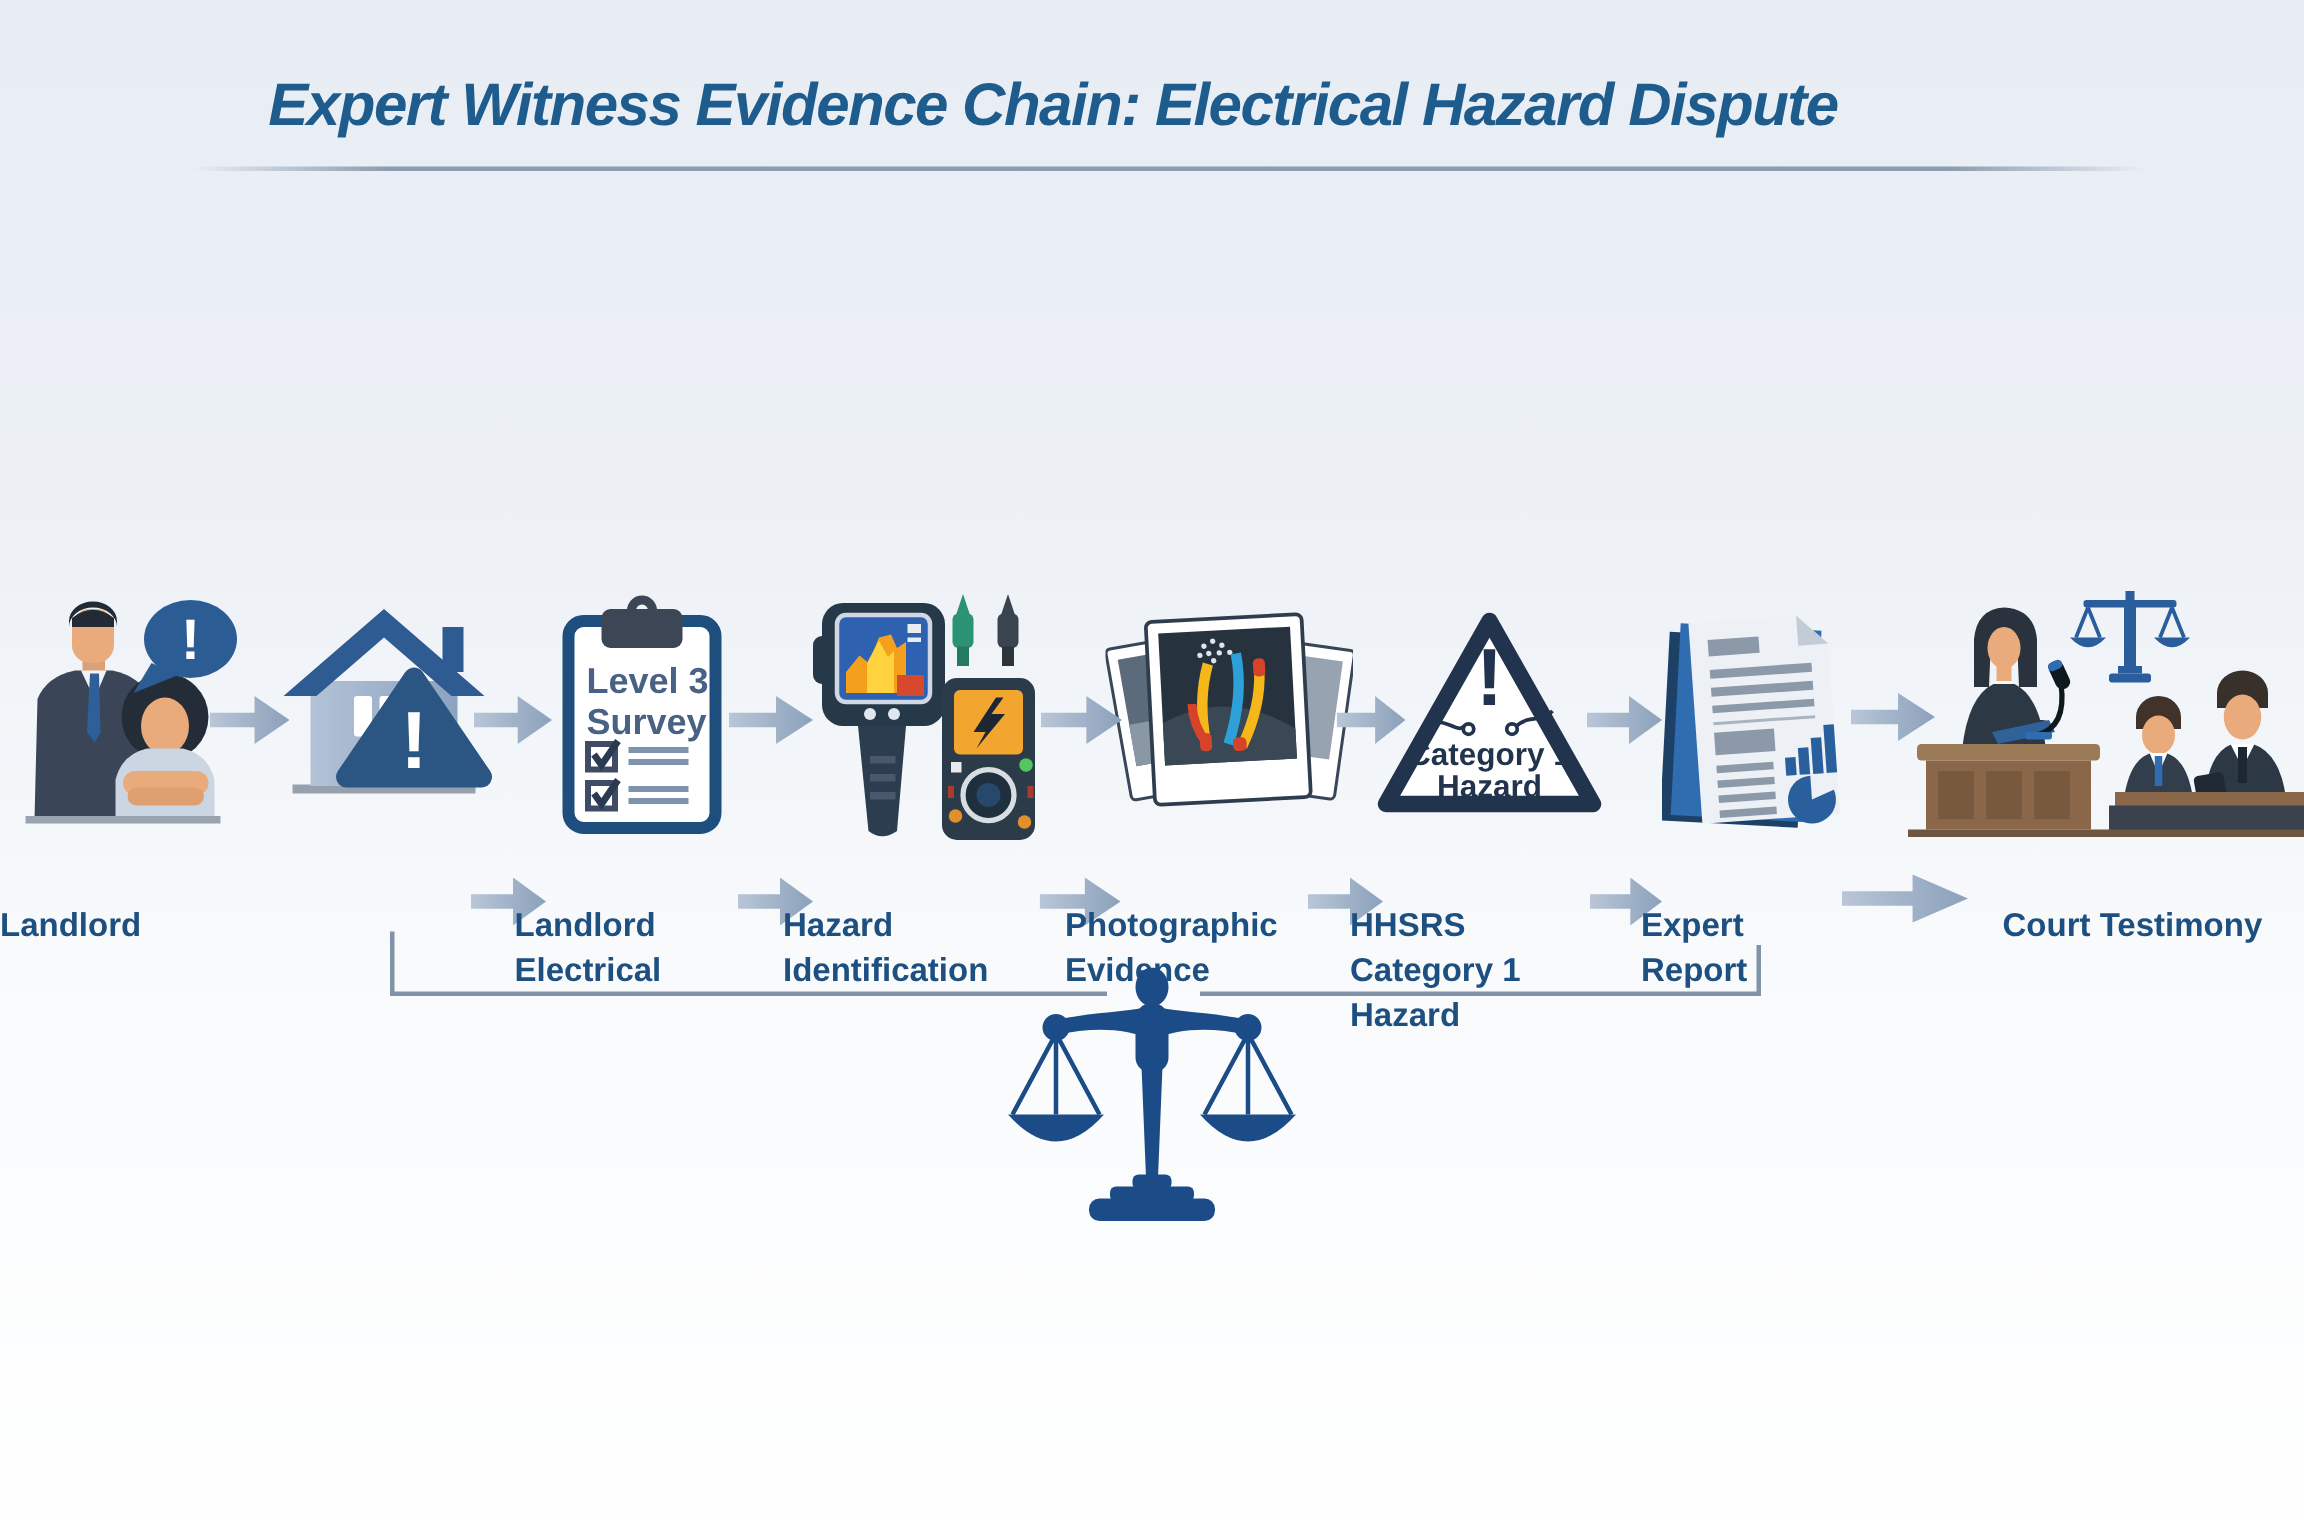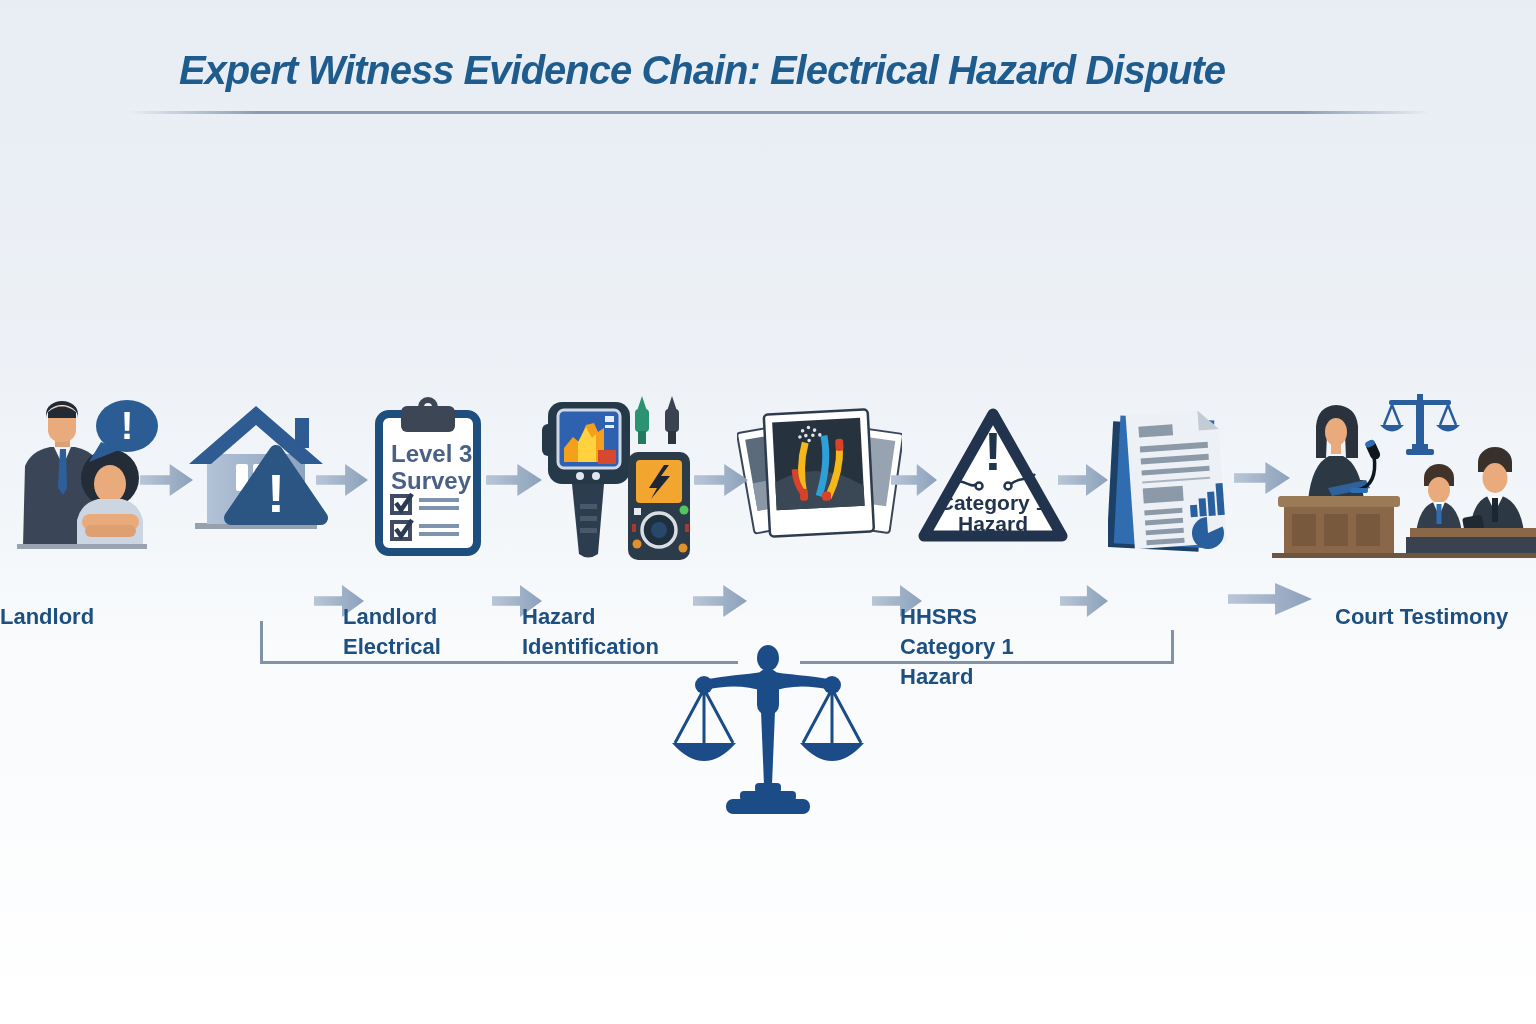--- a/index.html
+++ b/index.html
@@ -301,24 +301,32 @@
     <div>Landlord</div>
   </div>
   <div class="stage-label" style="left:343px;width:170px;">
     <div>Landlord</div>
       <div>Electrical</div>
   </div>
   <div class="stage-label" style="left:522px;width:190px;">
     <div>Hazard</div>
       <div>Identification</div>
   </div>
+  <div class="stage-label" style="left:710px;width:200px;">
+    <div>Photographic</div>
+      <div>Evidence</div>
+  </div>
   <div class="stage-label" style="left:900px;width:190px;">
     <div>HHSRS</div>
       <div>Category 1</div>
       <div>Hazard</div>
+  </div>
+  <div class="stage-label" style="left:1094px;width:160px;">
+    <div>Expert</div>
+      <div>Report</div>
   </div>
   <div class="stage-label" style="left:1335px;width:230px;">
     <div>Court Testimony</div>
   </div>
 
   <div class="cline" style="left:260px;top:621px;width:3px;height:42px;"></div>
   <div class="cline" style="left:260px;top:661px;width:478px;height:3px;"></div>
   <div class="cline" style="left:800px;top:661px;width:374px;height:3px;"></div>
   <div class="cline" style="left:1171px;top:630px;width:3px;height:33px;"></div>
 

